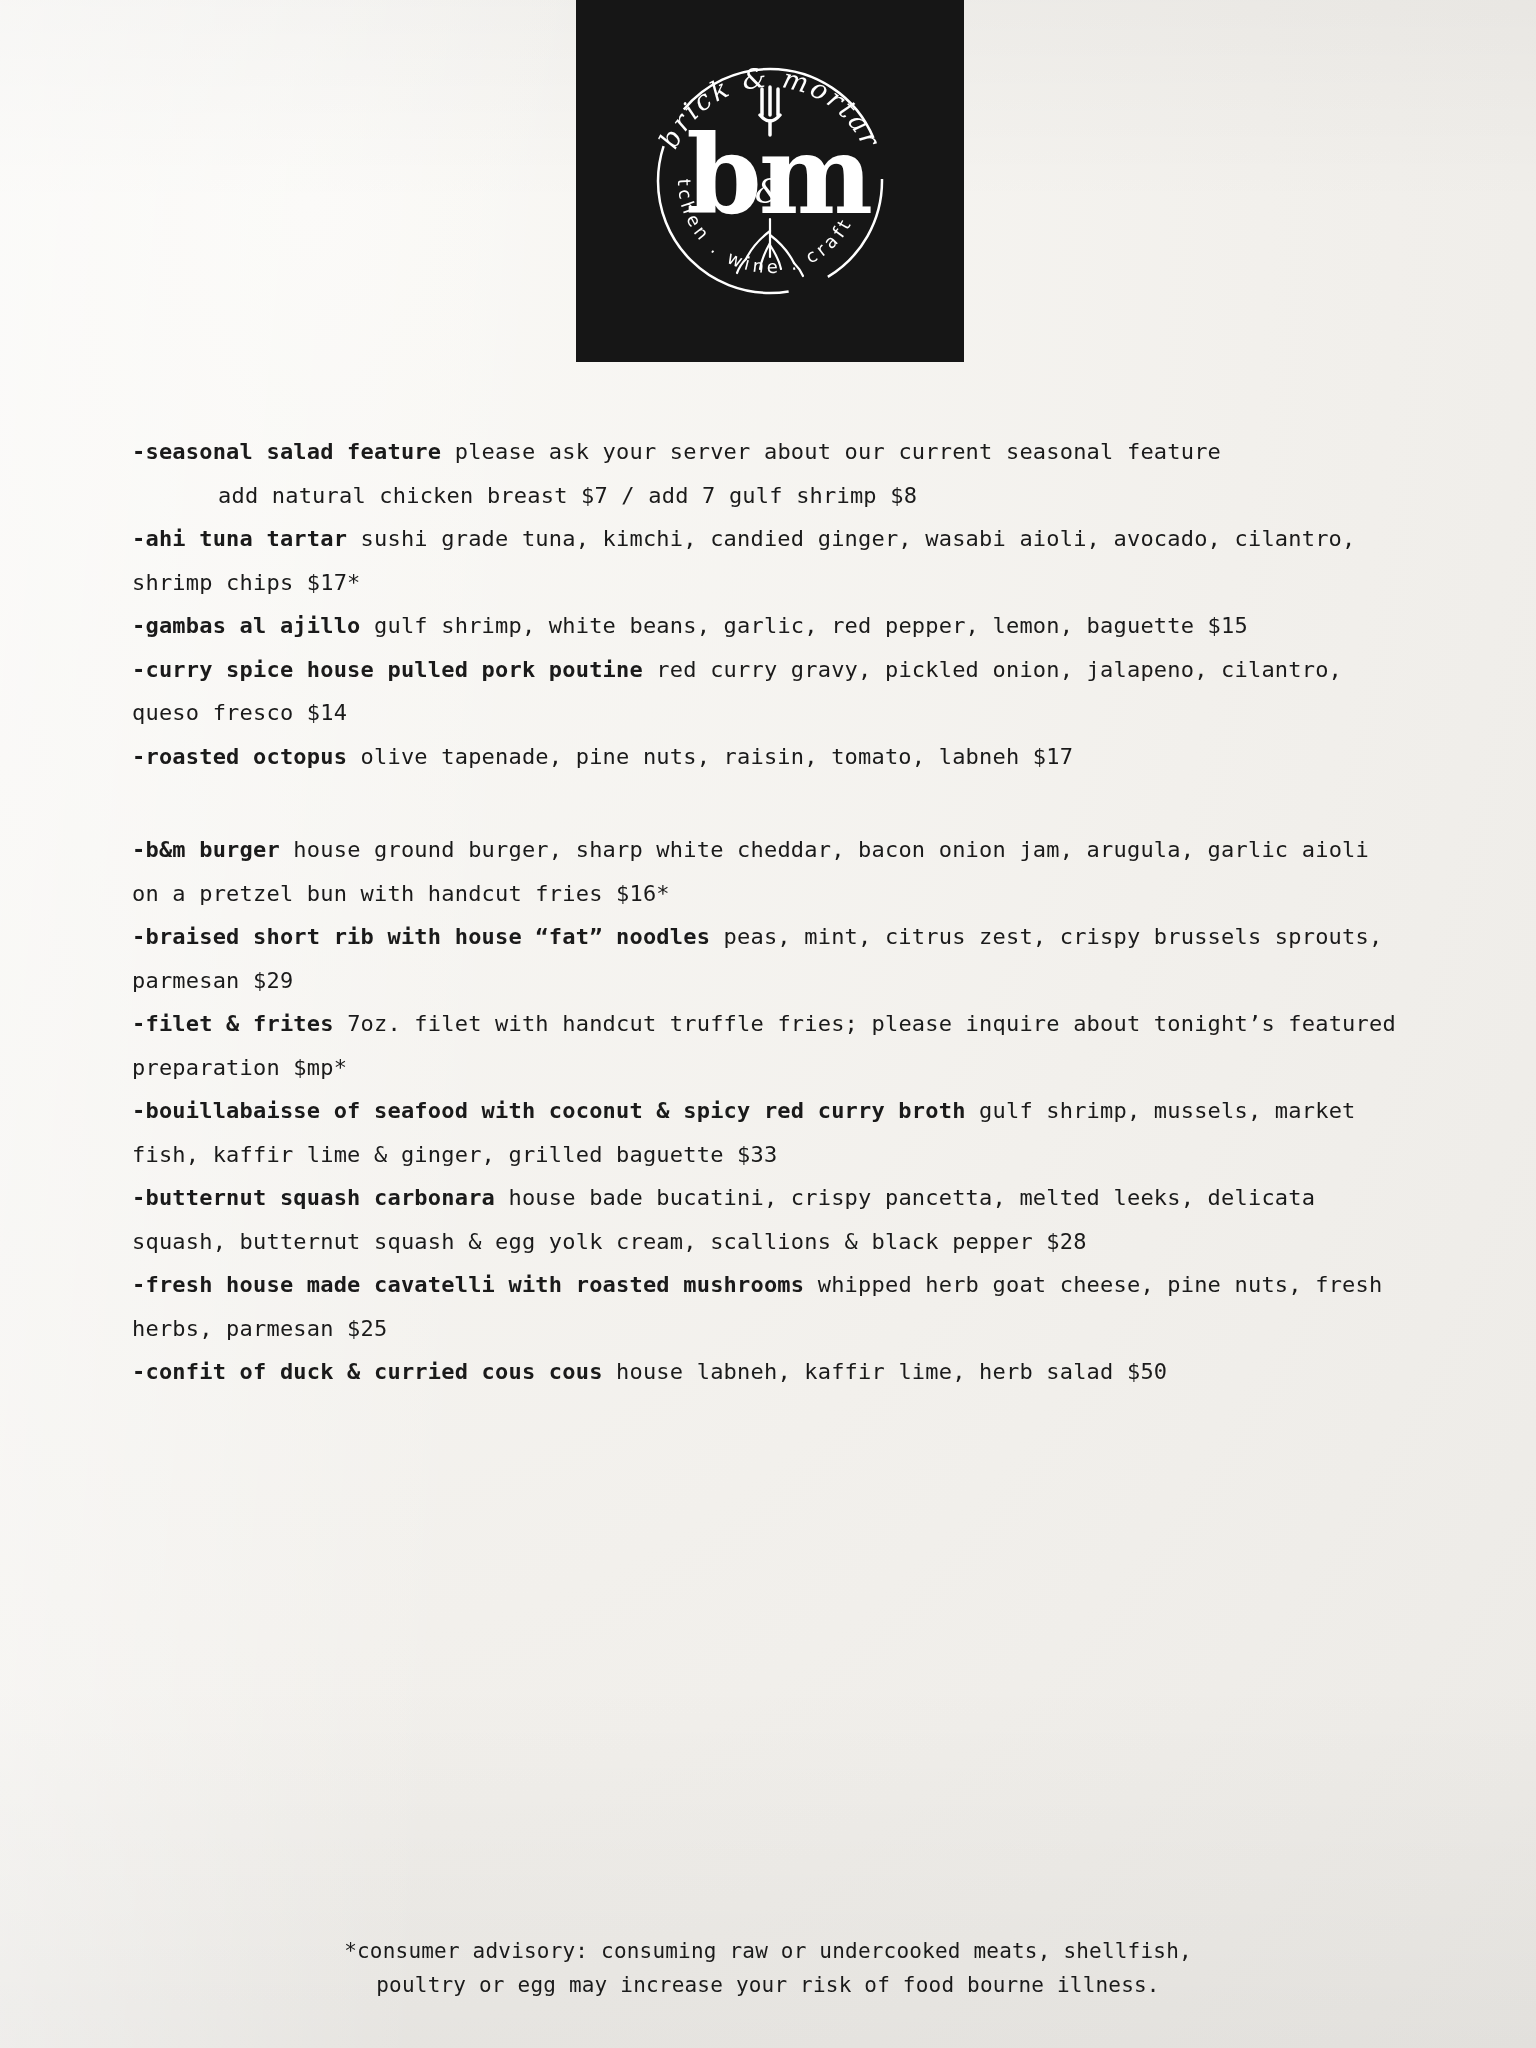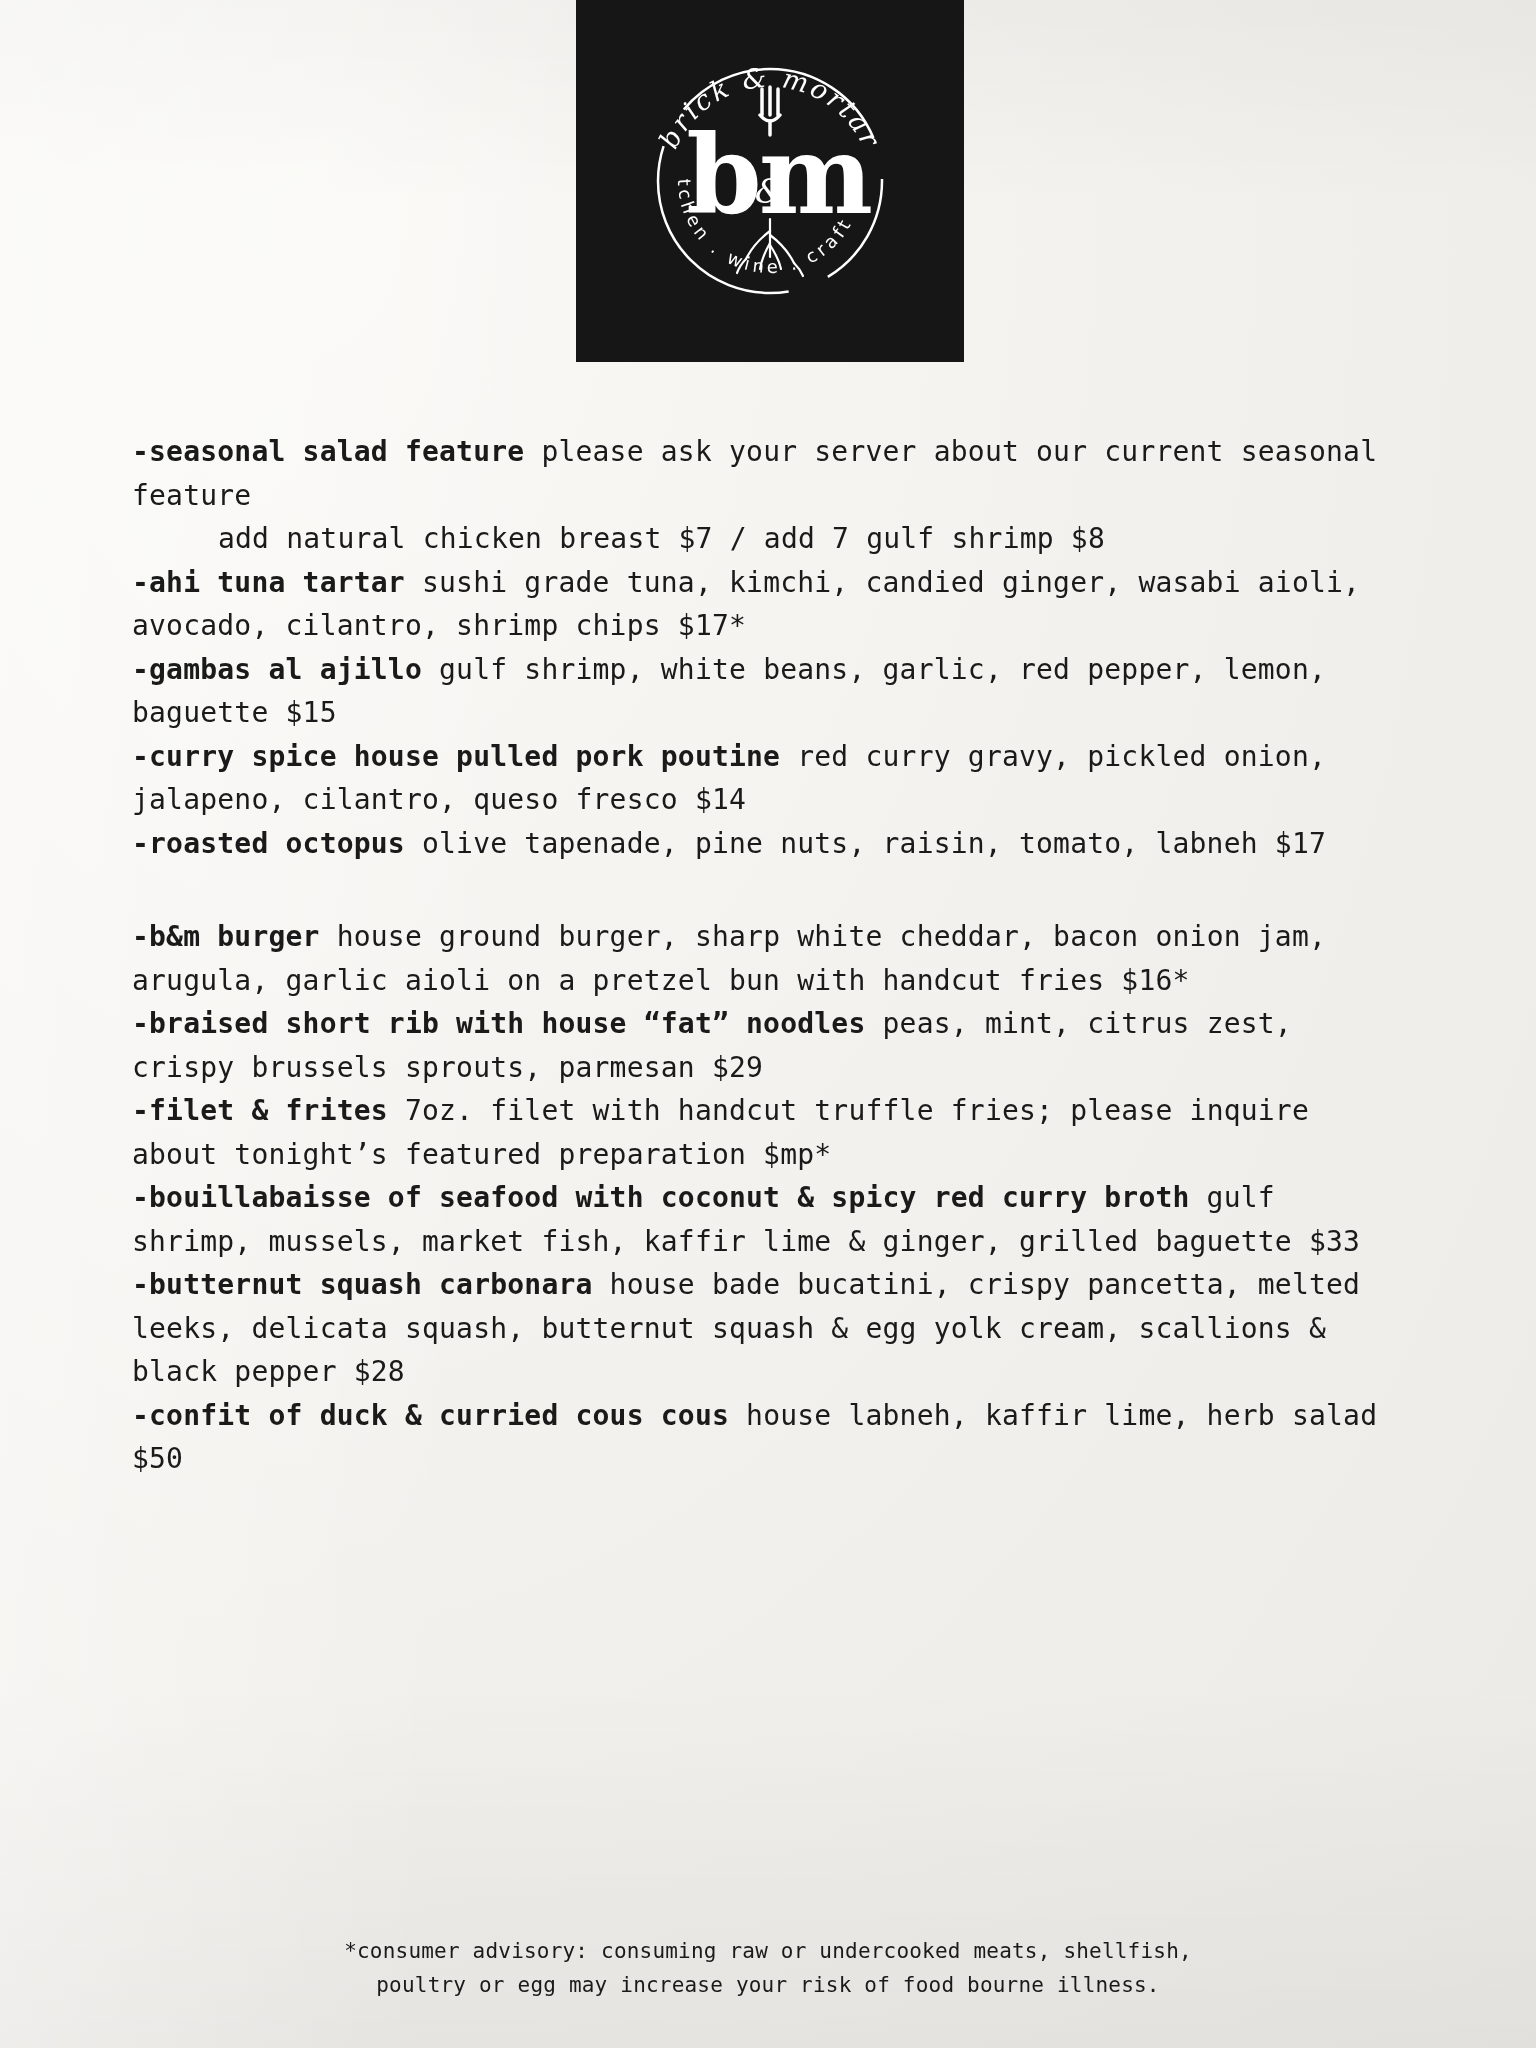--- a/index.html
+++ b/index.html
@@ -49,21 +49,21 @@
   .logo-svg { display:block; }
 
   
   .menu {
     position: absolute;
     left: 132px;
     top: 430px;
     width: 1270px;
   }
   .line {
-    font-size: 28px;
+    font-size: 22px;
     line-height: 43.5px;
     letter-spacing: 0.2px;
     white-space: normal;
     text-align: left;
   }
   .item {
     margin: 0;
   }
   .item .name {
     font-weight: bold;
@@ -164,20 +164,23 @@
     <div class="line item">
       <span class="name">-filet &amp; frites</span><span> 7oz. filet with handcut truffle fries; please inquire about tonight’s featured preparation $mp*</span>
     </div>
     <div class="line item">
       <span class="name">-bouillabaisse of seafood with coconut &amp; spicy red curry broth</span><span> gulf shrimp, mussels, market fish, kaffir lime &amp; ginger, grilled baguette $33</span>
     </div>
     <div class="line item">
       <span class="name">-butternut squash carbonara</span><span> house bade bucatini, crispy pancetta, melted leeks, delicata squash, butternut squash &amp; egg yolk cream, scallions &amp; black pepper $28</span>
     </div>
     <div class="line item">
+      <span class="name">-fresh house made cavatelli with roasted mushrooms</span><span> whipped herb goat cheese, pine nuts, fresh herbs, parmesan $25</span>
+    </div>
+    <div class="line item">
       <span class="name">-confit of duck &amp; curried cous cous</span><span> house labneh, kaffir lime, herb salad $50</span>
     </div>
 
   </div>
 
   <div class="advisory">
     <div>*consumer advisory: consuming raw or undercooked meats, shellfish,</div>
     <div>poultry or egg may increase your risk of food bourne illness.</div>
   </div>
 

